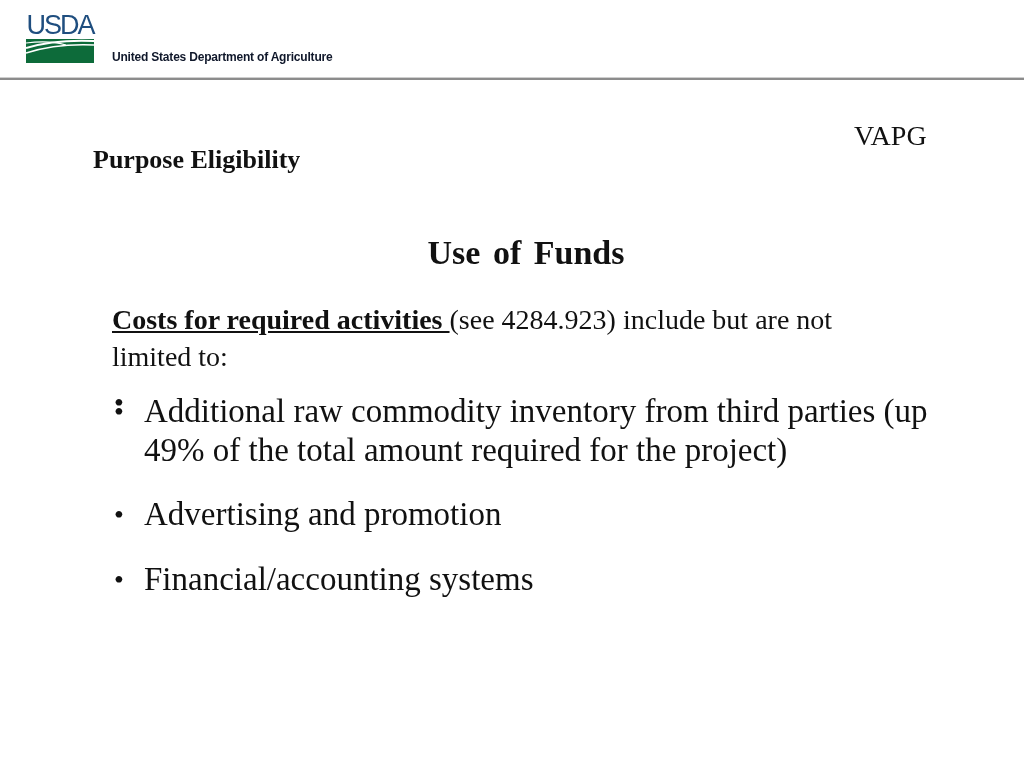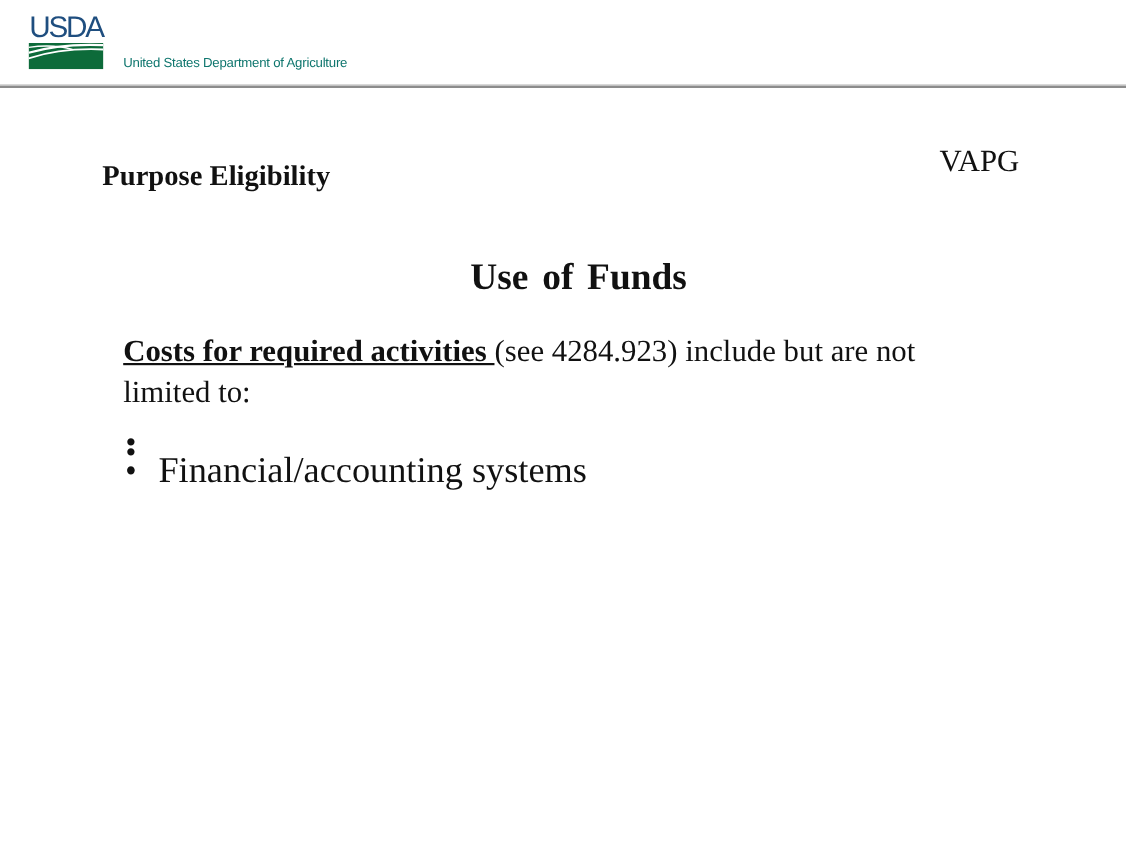--- a/index.html
+++ b/index.html
@@ -17,34 +17,34 @@
     font-family: "Liberation Sans", "DejaVu Sans", sans-serif;
     font-size: 27px; line-height: 26px; letter-spacing: -2px;
     color: #1f4e7f; font-weight: normal;
     transform: scaleX(1.0);
     text-align: center;
   }
   .logo-field { position: absolute; left: 0; top: 27px; width: 68px; height: 24px; }
   .agency-name {
     position: absolute; left: 112px; top: 50px;
     font-family: "Liberation Sans", "DejaVu Sans", sans-serif;
-    font-size: 12px; font-weight: normal; color: #0f766e;
+    font-size: 12px; font-weight: bold; color: #0f172a;
     letter-spacing: -0.2px;
   }
   .divider {
     position: absolute; left: 0; top: 77px; width: 1024px; height: 2px;
     background: #8c8c8c; border-top: 1px solid #cfcfcf;
   }
   .section-title {
     position: absolute; left: 93px; top: 145px;
     font-size: 26px; font-weight: bold; color: #111;
   }
   .program-tag {
     position: absolute; left: 854px; top: 120px;
-    font-size: 28px; color: #111; margin-top: 11px;
+    font-size: 28px; color: #111;
   }
   .slide-heading {
     position: absolute; left: 0; width: 1052px; top: 234px; text-align: center;
     font-size: 34px; font-weight: bold; color: #111; word-spacing: 4px;
   }
   .intro {
     position: absolute; left: 112px; top: 301px; width: 800px;
     font-size: 28px; line-height: 37px; color: #111;
   }
   .intro .lead { font-weight: bold; text-decoration: underline; }
@@ -86,21 +86,23 @@
 <div class="intro">
   <span class="lead">Costs for required activities </span><span>(see 4284.923) include but are not limited to:</span>
 </div>
 
 <ul class="bullets">
   <li class="b1">
     <span class="dot">•</span>
   </li>
   <li class="b2">
     <span class="dot">•</span>
+    <span>Additional raw commodity inventory from third parties (up 49% of the total amount required for the project)</span>
   </li>
   <li class="b3">
     <span class="dot">•</span>
+    <span>Advertising and promotion</span>
   </li>
   <li>
     <span class="dot">•</span>
     <span>Financial/accounting systems</span>
   </li>
 </ul>
 
 </body></html>

